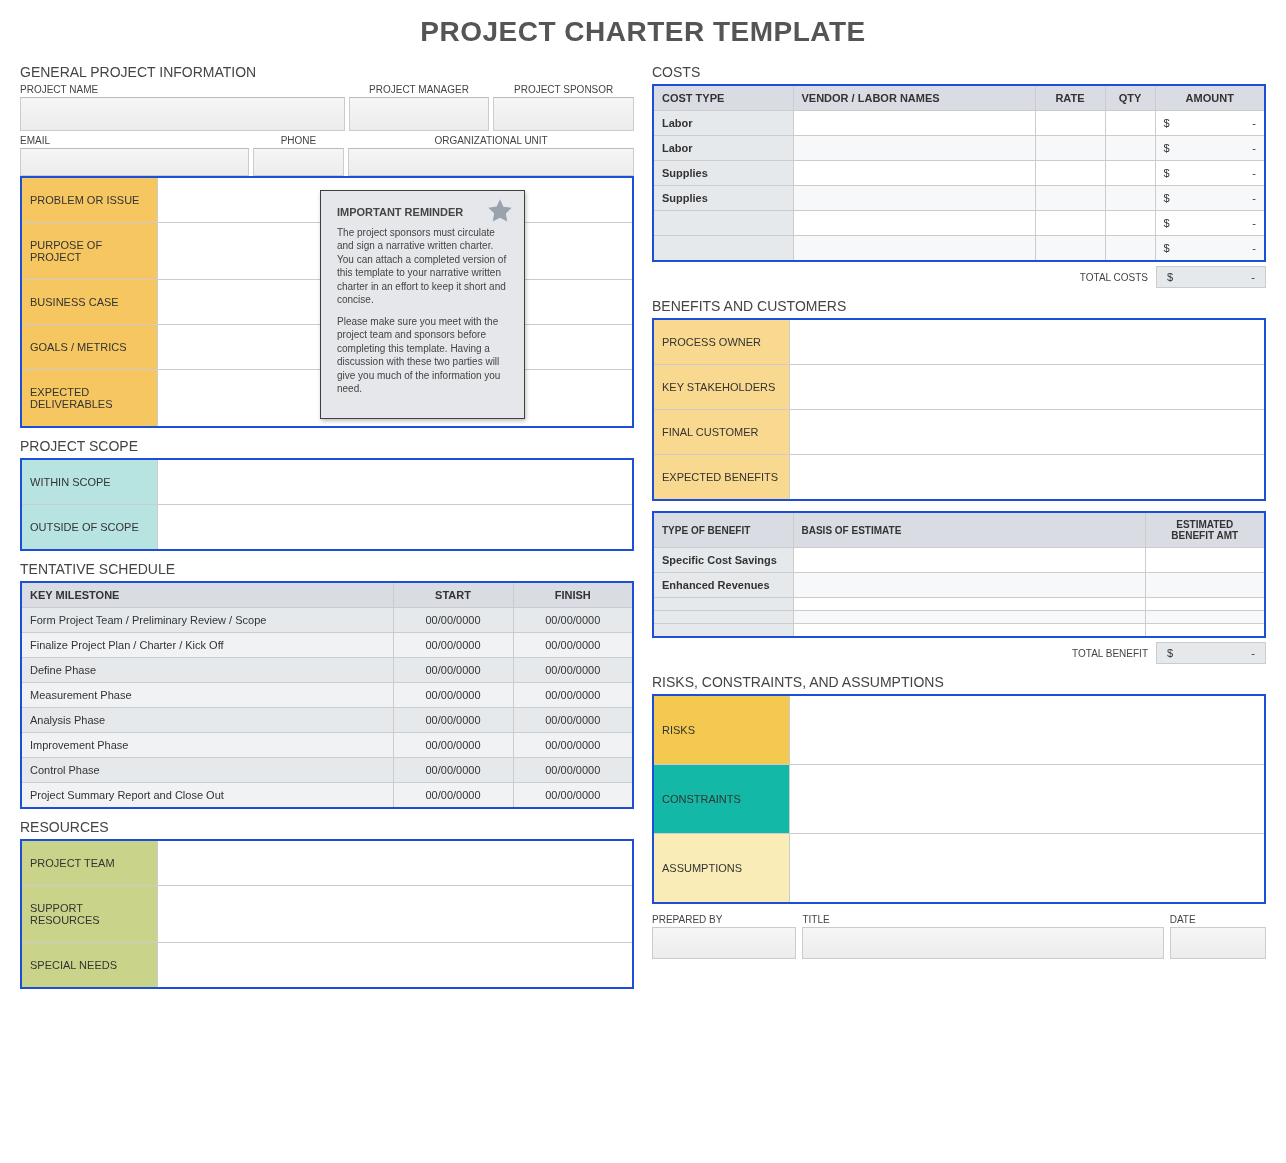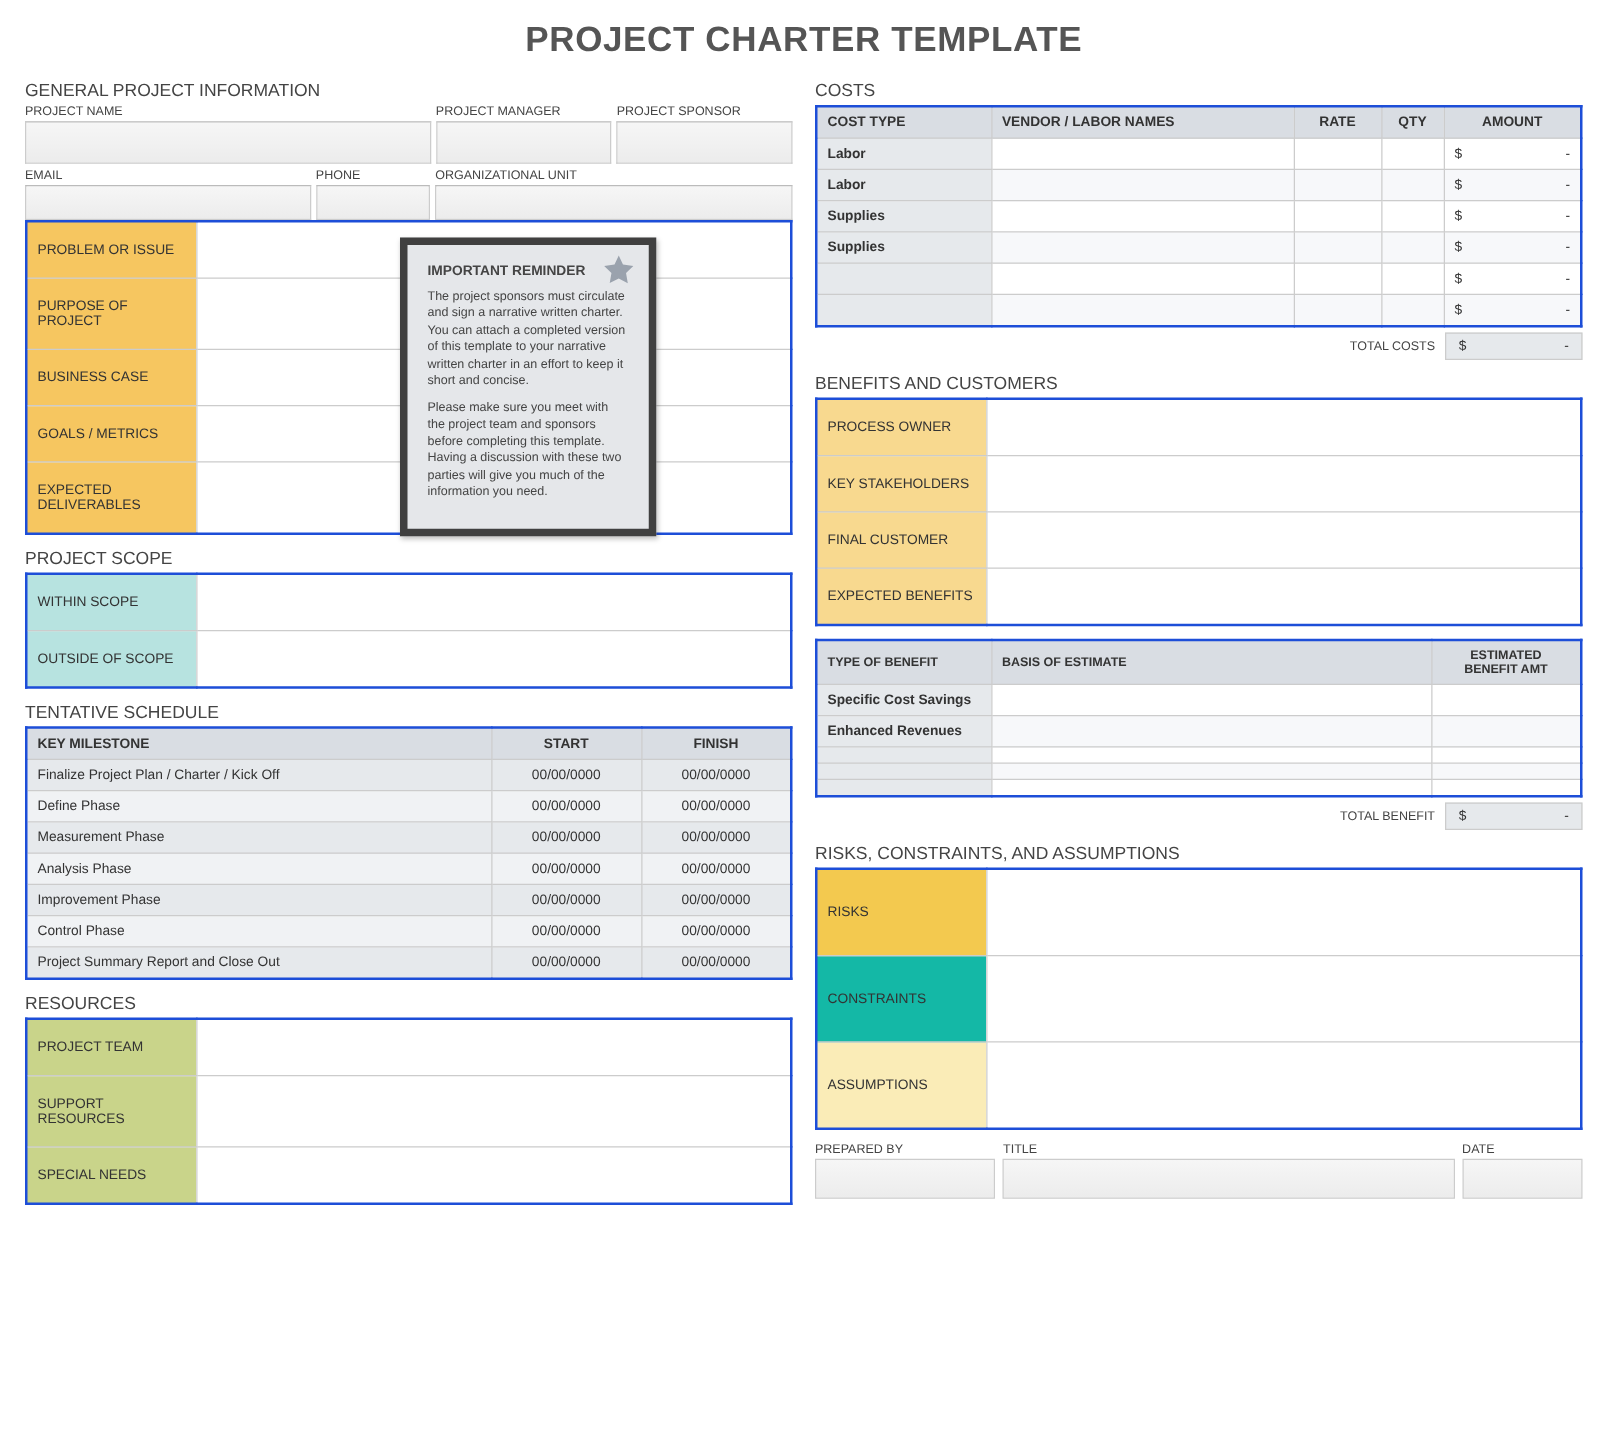--- a/index.html
+++ b/index.html
@@ -44,21 +44,21 @@
     height: 34px;
     width: 100%;
   }
   .small-input { height: 28px; }
   .pname { flex: 3; }
   .pmgr { flex: 1.3; }
   .pspon { flex: 1.3; }
   .email { flex: 2; }
   .phone { flex: 0.8; }
   .org { flex: 2.5; }
-  .ml-1 { margin-left: 4px; }
+  .ml-1 { margin-left: 4px; align-items: center; }
   .grid-table {
     border: 2px solid #1d4ed8;
     border-collapse: collapse;
     width: 100%;
   }
   .grid-table td, .grid-table th {
     border: 1px solid #ccc;
     padding: 6px 8px;
     font-size: 11px;
   }
@@ -72,21 +72,21 @@
   .orange { background: #f6c660; }
   .teal { background: #b7e3e0; }
   .olive { background: #c9d48a; }
   .yellow { background: #14b8a6; }
   .yellow-lt { background: #faecb7; }
   .yellow-dk { background: #f3c94f; }
   .orange-lt { background: #f8d98f; }
   .callout {
     position: absolute;
     background: #e5e7ea;
-    border: 6px solid #404040;
+    border: 1px solid #404040;
     box-shadow: 1px 2px 4px rgba(0,0,0,0.25);
     padding: 14px 16px;
     width: 205px;
     font-size: 10px;
     color: #444;
     line-height: 1.35;
   }
   .callout .star {
     position: absolute;
     right: 10px;
@@ -231,20 +231,25 @@
     <table class="grid-table schedule">
       <thead>
           <tr>
         <th>KEY MILESTONE</th>
         <th class="center" style="width:120px">START</th>
         <th class="center" style="width:120px">FINISH</th>
       </tr>
         </thead>
       <tbody id="schedule-body">
           <tr>
+            <td>Form Project Team / Preliminary Review / Scope</td>
+            <td class="center">00/00/0000</td>
+            <td class="center">00/00/0000</td>
+          </tr>
+          <tr>
             <td>Finalize Project Plan / Charter / Kick Off</td>
             <td class="center">00/00/0000</td>
             <td class="center">00/00/0000</td>
           </tr>
           <tr>
             <td>Define Phase</td>
             <td class="center">00/00/0000</td>
             <td class="center">00/00/0000</td>
           </tr>
           <tr>

